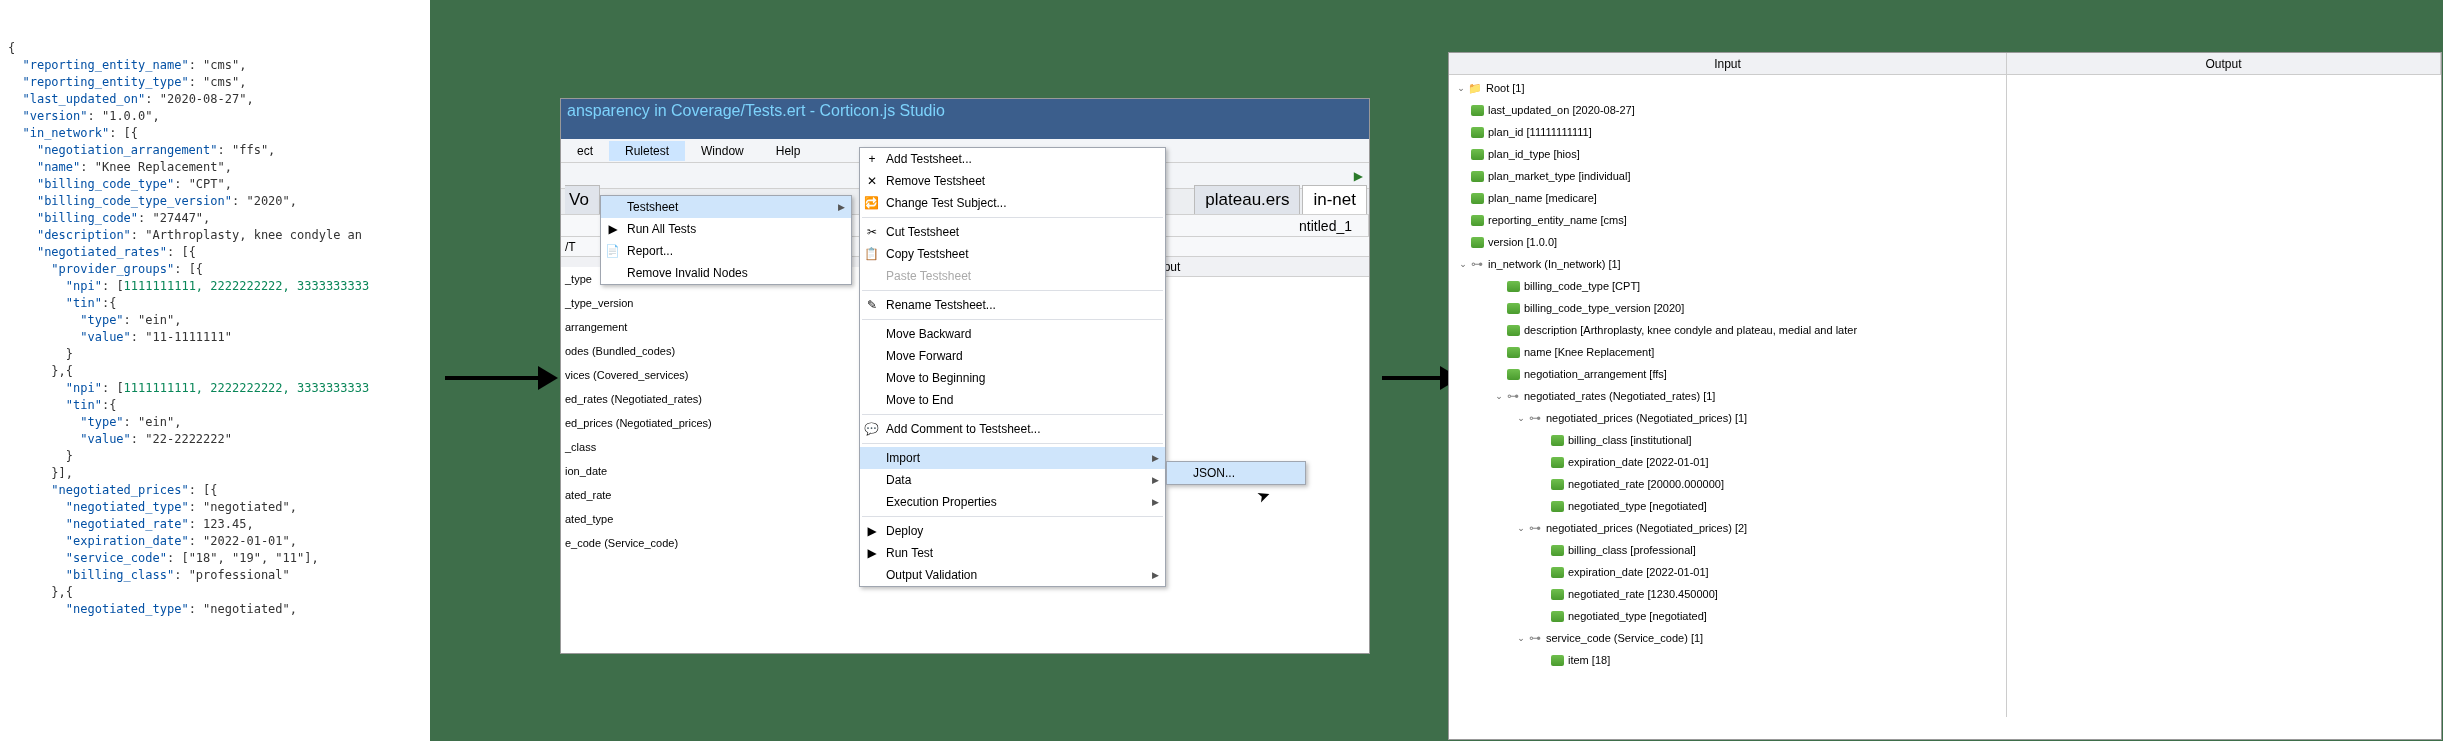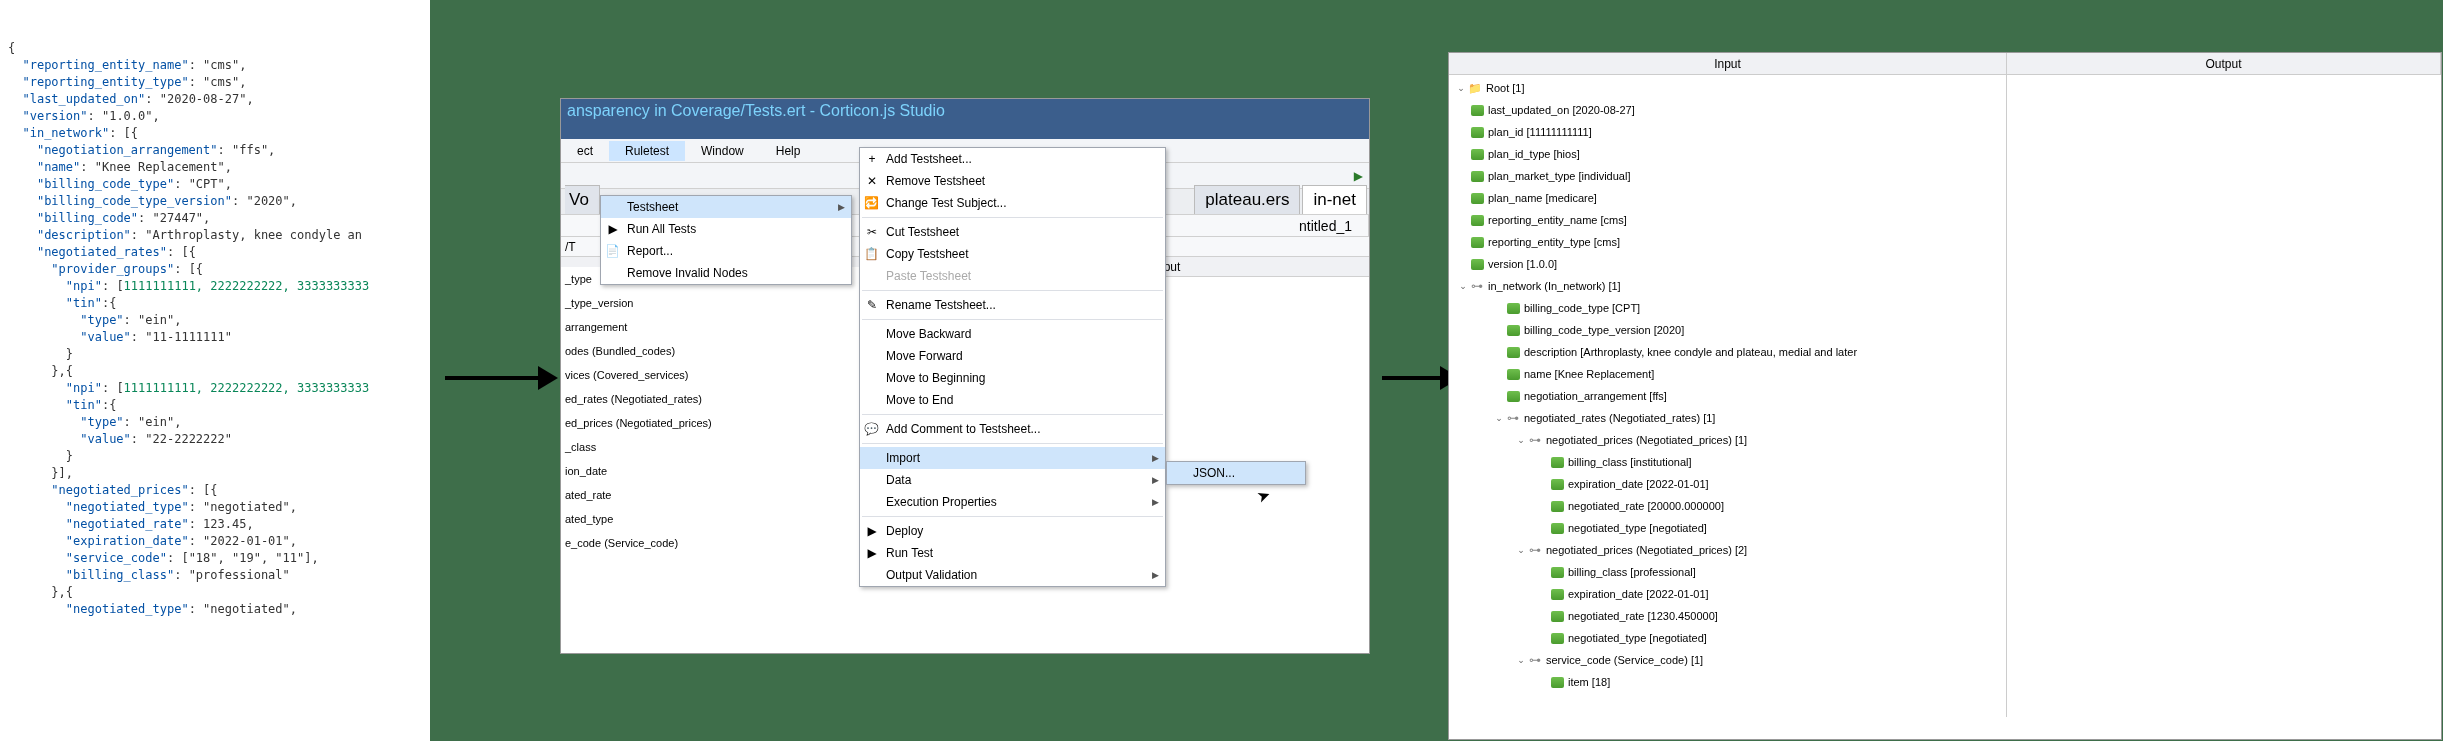--- a/index.html
+++ b/index.html
@@ -513,27 +513,20 @@
           <span class="node-icon">
             <span class="ico-attr"></span>
           </span>
           <span>reporting_entity_name [cms]</span>
         </div>
         <div class="tree-row indent1">
           <span class="expander"></span>
           <span class="node-icon">
             <span class="ico-attr"></span>
           </span>
-          <span>reporting_entity_type [cms]</span>
-        </div>
-        <div class="tree-row indent1">
-          <span class="expander"></span>
-          <span class="node-icon">
-            <span class="ico-attr"></span>
-          </span>
           <span>version [1.0.0]</span>
         </div>
         <div class="tree-row indent1">
           <span class="expander">⌄</span>
           <span class="node-icon ico-link">⊶</span>
           <span>in_network (In_network) [1]</span>
         </div>
         <div class="tree-row indent2">
           <span class="expander"></span>
           <span class="node-icon">

